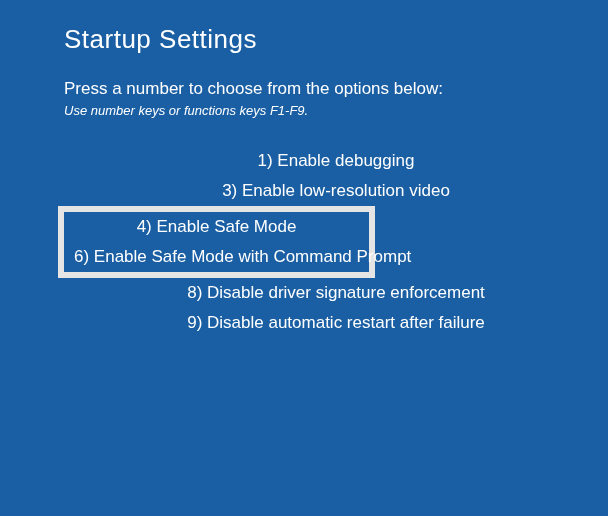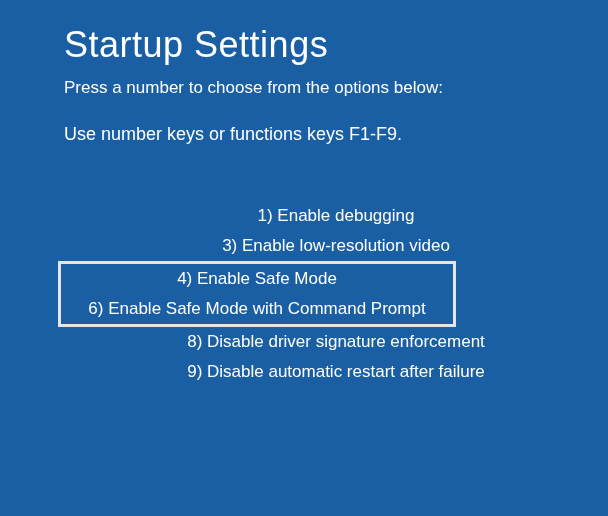--- a/index.html
+++ b/index.html
@@ -10,49 +10,50 @@
     body {
       width: 608px;
       height: 516px;
       background-color: #1a5fa3;
       color: #ffffff;
       font-family: "Segoe UI", "Segoe UI Light", Arial, sans-serif;
       padding: 24px 0 0 64px;
       overflow: hidden;
     }
     .title {
-      font-size: 36px;
+      font-size: 26px;
       font-weight: 300;
-      margin-bottom: 12px;
+      margin-bottom: 24px;
       letter-spacing: 0.5px;
     }
     .subtitle {
       font-size: 17px;
       font-weight: 400;
-      margin-bottom: 26px;
+      margin-bottom: 4px;
     }
     .hint {
-      font-size: 18px;
+      font-size: 13px;
       font-weight: 400;
-      margin-bottom: 56px;
+      margin-bottom: 28px;
+      font-style: italic;
     }
     .options {
       list-style: none;
     }
     .option-item {
       font-size: 17px;
       font-weight: 400;
       line-height: 30px;
       padding: 0 6px;
       white-space: nowrap;
       text-align: center;
     }
     .highlight-box {
-      border: 3px solid #e5e5e5;
-      width: 398px;
+      border: 6px solid #e5e5e5;
+      width: 317px;
       margin-left: -6px;
       padding: 0px 4px;
     }
   </style>
 </head>
 <body>
 
 <h1 class="title">Startup Settings</h1>
 <p class="subtitle">Press a number to choose from the options below:</p>
 <p class="hint">Use number keys or functions keys F1-F9.</p>

